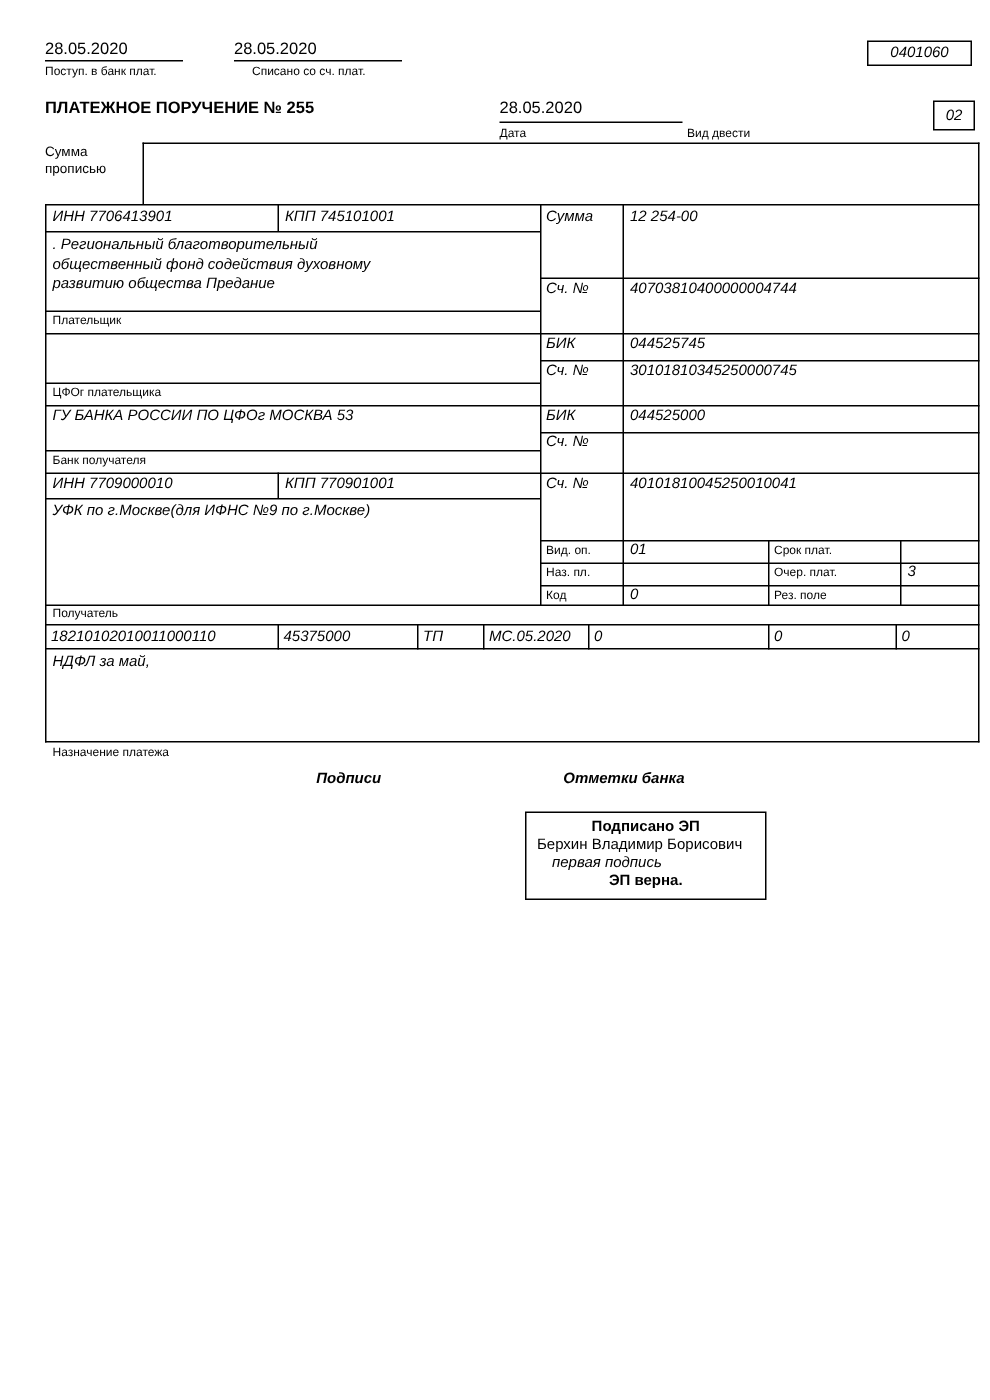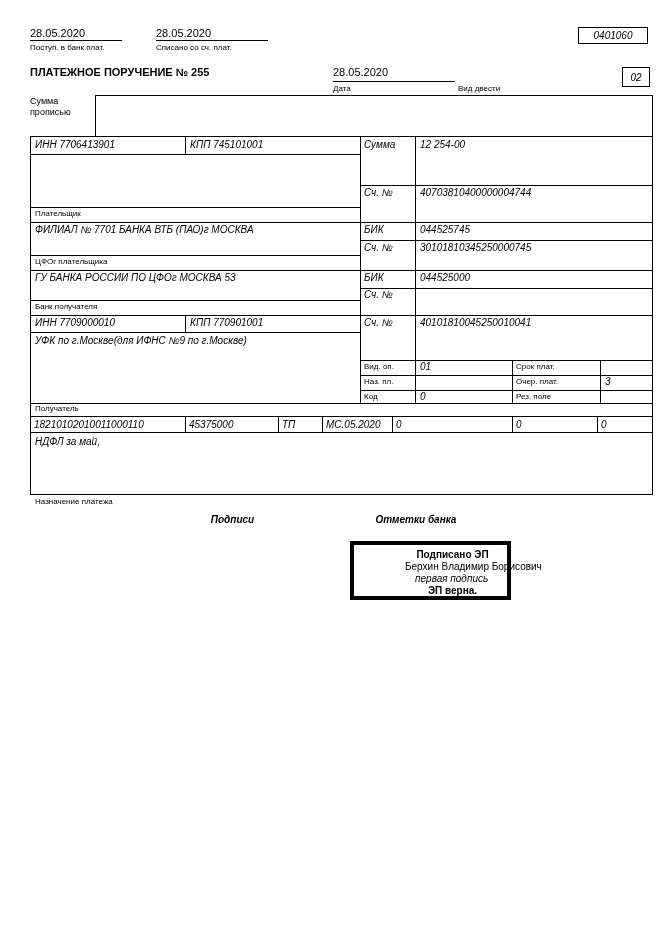--- a/index.html
+++ b/index.html
@@ -14,35 +14,35 @@
   .fs9{font-size:9px;}
   .fs8{font-size:8px;}
   .b{font-weight:bold;}
   .i{font-style:italic;}
   .ctr{text-align:center;}
   .hl{position:absolute;height:1px;background:#000;}
   .vl{position:absolute;width:1px;background:#000;}
   .box{position:absolute;border:1px solid #000;box-sizing:border-box;}
   .stamp-box{position:absolute;border:1px solid #1414c8;box-sizing:border-box;padding:3px 2px;}
   .stamp-line{font-size:9px;height:12px;line-height:12px;color:#1414c8;white-space:nowrap;overflow:hidden;}
-  .sig-box{position:absolute;border:4px solid #000000;box-sizing:border-box;padding-top:4px;padding-left:44px;}
+  .sig-box{position:absolute;border:1px solid #000000;box-sizing:border-box;padding-top:4px;}
   .sig-line{font-size:10px;height:12px;line-height:12px;white-space:nowrap;}
 </style>
 </head>
 <body>
 
 <div class="page">
 
   <div class="t fs11" style="left:30px;top:27px">28.05.2020</div>
   <div class="hl" style="left:30px;top:40px;width:92px"></div>
   <div class="t fs8" style="left:30px;top:43px">Поступ. в банк плат.</div>
 
   <div class="t fs11" style="left:156px;top:27px">28.05.2020</div>
   <div class="hl" style="left:156px;top:40px;width:112px"></div>
-  <div class="t fs8" style="left:156px;top:43px">Списано со сч. плат.</div>
+  <div class="t fs8" style="left:168px;top:43px">Списано со сч. плат.</div>
 
   <div class="box ctr fs10" style="left:578px;top:27px;width:70px;height:17px;line-height:16px">0401060</div>
 
   <div class="t fs11 b" style="left:30px;top:66px">ПЛАТЕЖНОЕ ПОРУЧЕНИЕ № 255</div>
   <div class="t fs11" style="left:333px;top:66px">28.05.2020</div>
   <div class="hl" style="left:333px;top:81px;width:122px"></div>
   <div class="t fs8" style="left:333px;top:84px">Дата</div>
   <div class="t fs8" style="left:458px;top:84px">Вид двести</div>
   <div class="box ctr fs10" style="left:622px;top:67px;width:28px;height:20px;line-height:19px">02</div>
 
@@ -84,25 +84,25 @@
   <div class="vl" style="left:322px;top:416px;height:17px"></div>
   <div class="vl" style="left:392px;top:416px;height:17px"></div>
   <div class="vl" style="left:512px;top:416px;height:17px"></div>
   <div class="vl" style="left:597px;top:416px;height:17px"></div>
 
   <div class="t fs10" style="left:35px;top:139px">ИНН 7706413901</div>
   <div class="t fs10" style="left:190px;top:139px">КПП 745101001</div>
   <div class="t fs10" style="left:364px;top:139px">Сумма</div>
   <div class="t fs10" style="left:420px;top:139px">12 254-00</div>
 
+  <div class="t fs10 wrap" style="left:35px;top:157px;width:235px;line-height:13px">. Региональный благотворительный общественный фонд содействия духовному развитию общества Предание</div>
   <div class="t fs10" style="left:364px;top:187px">Сч. №</div>
   <div class="t fs10" style="left:420px;top:187px">40703810400000004744</div>
   <div class="t fs8" style="left:35px;top:209px">Плательщик</div>
 
-  <div class="t fs10" style="left:35px;top:224px">ФИЛИАЛ № 7701 БАНКА ВТБ (ПАО)г МОСКВА</div>
   <div class="t fs10" style="left:364px;top:224px">БИК</div>
   <div class="t fs10" style="left:420px;top:224px">044525745</div>
   <div class="t fs10" style="left:364px;top:242px">Сч. №</div>
   <div class="t fs10" style="left:420px;top:242px">30101810345250000745</div>
   <div class="t fs8" style="left:35px;top:257px">ЦФОг плательщика</div>
 
   <div class="t fs10" style="left:35px;top:272px">ГУ БАНКА РОССИИ ПО ЦФОг МОСКВА 53</div>
   <div class="t fs10" style="left:364px;top:272px">БИК</div>
   <div class="t fs10" style="left:420px;top:272px">044525000</div>
   <div class="t fs10" style="left:364px;top:289px">Сч. №</div>

